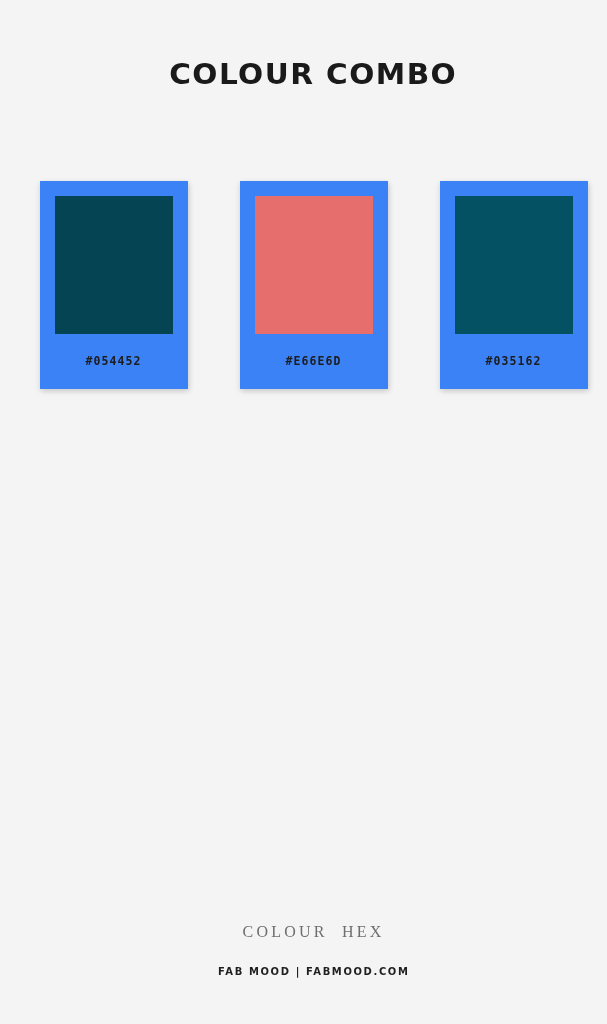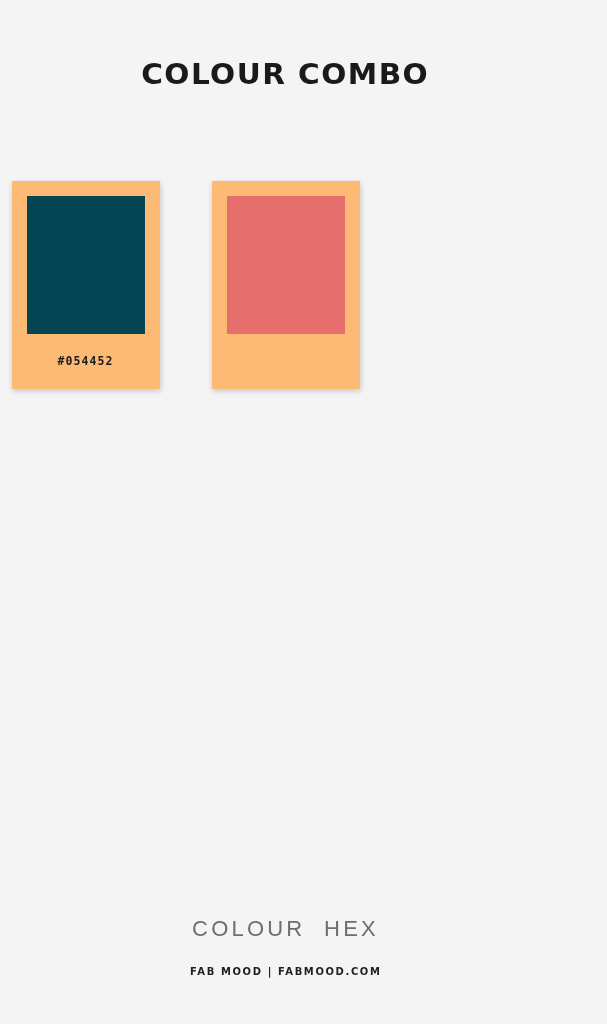--- a/index.html
+++ b/index.html
@@ -16,20 +16,21 @@
   }
 
   .page {
     width: 571px;
     height: 1024px;
     position: relative;
     box-sizing: border-box;
     display: flex;
     flex-direction: column;
     align-items: center;
+    margin-left: 28px;
   }
 
   
   .title {
     margin-top: 60px;
     font-size: 29px;
     font-weight: 700;
     color: #1a1a1a;
     letter-spacing: 1.4px;
     text-align: center;
@@ -45,21 +46,21 @@
     width: 548px;
     display: grid;
     grid-template-columns: repeat(3, 148px);
     justify-content: space-between;
     row-gap: 37px;
   }
 
   .card {
     width: 148px;
     height: 208px;
-    background: #fdba74;
+    background: #3b82f6;
     box-sizing: border-box;
     padding: 15px 15px 0 15px;
     display: flex;
     flex-direction: column;
     align-items: stretch;
     box-shadow: 0 2px 6px rgba(0,0,0,0.13),
                 2px 2px 5px rgba(0,0,0,0.07);
   }
 
   .swatch {
@@ -86,22 +87,22 @@
     position: absolute;
     left: 0;
     right: 0;
     bottom: 48px;
     display: flex;
     flex-direction: column;
     align-items: center;
   }
 
   .footer-heading {
-    font-family: Liberation Sans, sans-serif;
-    font-size: 22px;
+    font-family: Liberation Serif, serif;
+    font-size: 16px;
     font-weight: 300;
     color: #6e6e6e;
     letter-spacing: 3.2px;
     white-space: pre;
     line-height: 1;
   }
 
   .footer-credit {
     margin-top: 26px;
     font-family: "DejaVu Sans", sans-serif;
@@ -125,22 +126,27 @@
     <div class="card">
       <div class="swatch" style="background: rgb(5, 68, 82);"></div>
       <div class="hex-label">#054452</div>
     </div>
 
 
 
 
     <div class="card">
       <div class="swatch" style="background: rgb(230, 110, 109);"></div>
+      <div class="hex-label">#E66E6D</div>
     </div>
 
+    <div class="card">
+      <div class="swatch" style="background: rgb(3, 81, 98);"></div>
+      <div class="hex-label">#035162</div>
+    </div>
 
   </div>
 
   <div class="footer">
     <div class="footer-heading">COLOUR  HEX</div>
     <div class="footer-credit">FAB MOOD | FABMOOD.COM</div>
   </div>
 
 </div>
 

